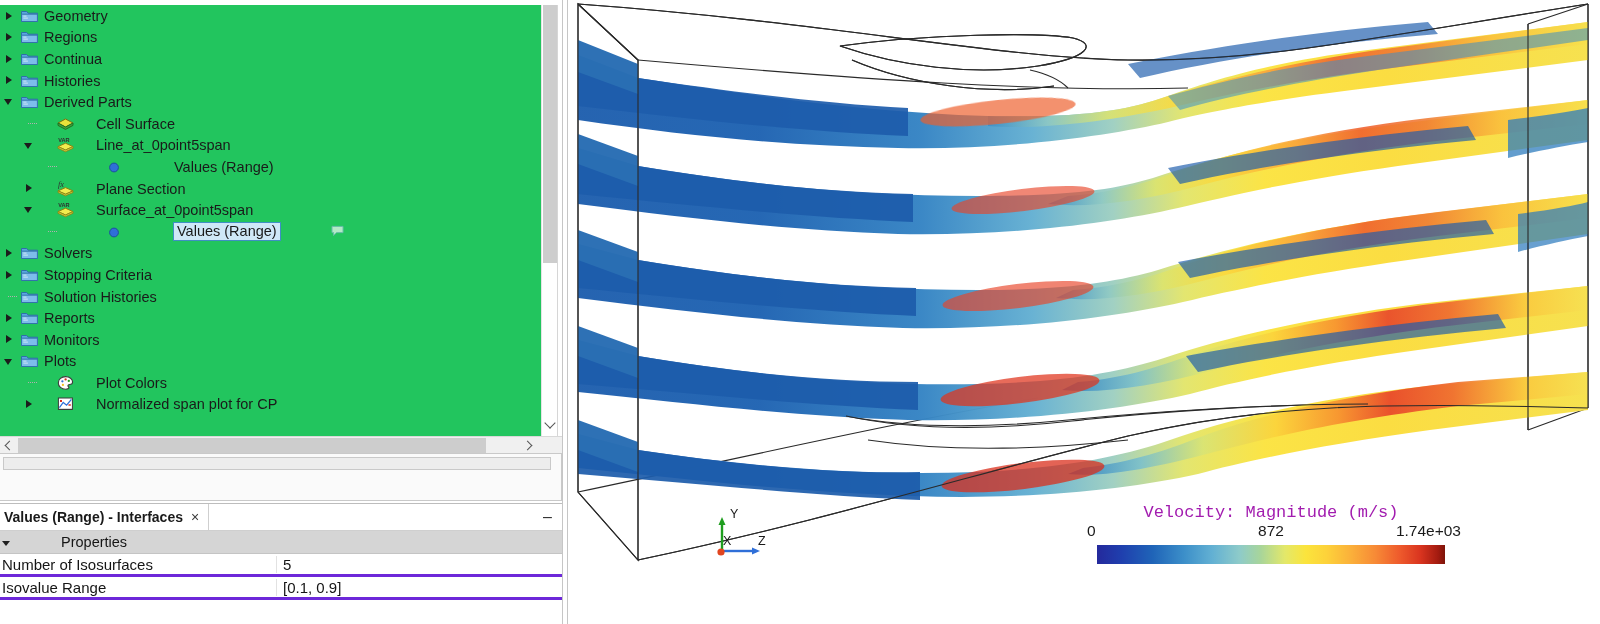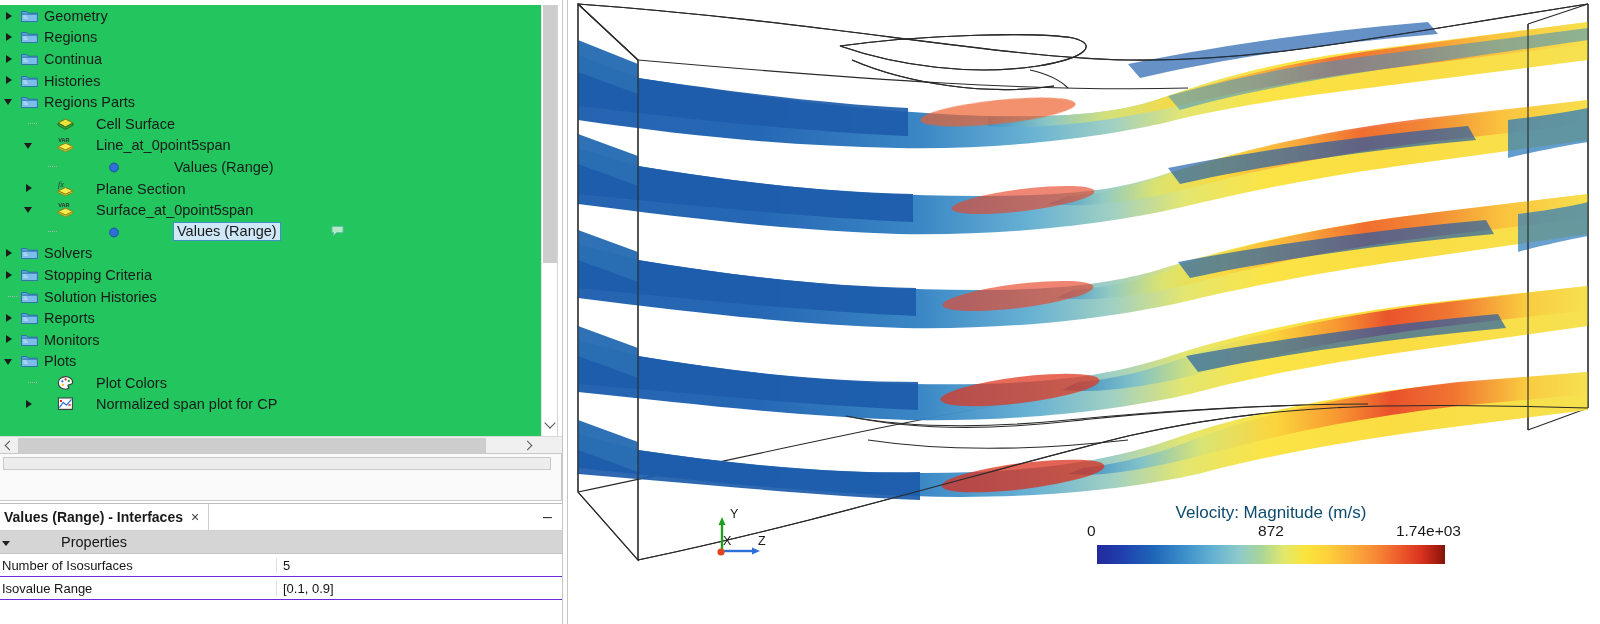--- a/index.html
+++ b/index.html
@@ -245,23 +245,23 @@
     border-top: 5.5px solid #202020;
     border-left: 4px solid transparent;
     border-right: 4px solid transparent;
     margin-right: 3px;
     margin-top: 2px;
   }
   .prop-row {
     height: 23px;
     display: flex;
     align-items: center;
-    font-size: 13px;
+    font-size: 15px;
     color: #151515;
-    border-bottom: 1px solid #6d28d9;
+    border-bottom: 3px solid #6d28d9;
   }
   .prop-row .pname {
     width: 276px;
     padding-left: 2px;
     overflow: hidden;
   }
   .prop-row .pval {
     flex: 1;
     padding-left: 6px;
     border-left: 1px solid #e2e2e2;
@@ -298,21 +298,22 @@
     position: absolute;
     left: 513px; top: 500px;
     width: 380px; height: 75px;
   }
   #cb-title {
     position: absolute;
     left: 0; top: 3px;
     width: 380px;
     text-align: center;
     font-size: 17px;
-    color: #0c4a6e;
+    color: #a21caf;
+    font-family: Liberation Mono, monospace;
   }
   #cb-ticks {
     position: absolute;
     left: 0; top: 22px;
     width: 380px;
     height: 20px;
   }
   #cb-ticks span {
     position: absolute;
     font-size: 15.5px;
@@ -395,21 +396,21 @@
             <span class="lbl">Histories</span>
           </div>
           <div class="tree-row ind1">
             <span class="tw open"></span>
             <span class="ico"><svg width="19" height="18" viewBox="0 0 19 18">
                 <path d="M1.5 4.5h5.2l1.5 1.7h9.3v8.3H1.5z" fill="#5aa7e0" stroke="#2f6fa8" stroke-width="1"></path>
                 <path d="M1.5 7.2h15.9v7.3H1.5z" fill="#7dbdea" stroke="#2f6fa8" stroke-width="0.9"></path>
                 <rect x="3.3" y="8.6" width="3.2" height="1" fill="#cfe6f8"></rect>
                 <rect x="3.3" y="10.6" width="4.6" height="1" fill="#cfe6f8"></rect>
               </svg></span>
-            <span class="lbl">Regions Parts</span>
+            <span class="lbl">Derived Parts</span>
           </div>
           <div class="tree-row ind2">
             <span class="tw none"></span>
             <span class="ico"><svg width="19" height="18" viewBox="0 0 19 18">
                 <path d="M9.5 4 L17 8 L9.5 12 L2 8 Z" fill="#e8e23a" stroke="#7a7412" stroke-width="1"></path>
                 <path d="M2 8 L2 10.4 L9.5 14.4 L17 10.4 L17 8 L9.5 12 Z" fill="#3ea33e" stroke="#1d6b1d" stroke-width="0.9"></path>
               </svg></span>
             <span class="lbl">Cell Surface</span>
           </div>
           <div class="tree-row ind2">

